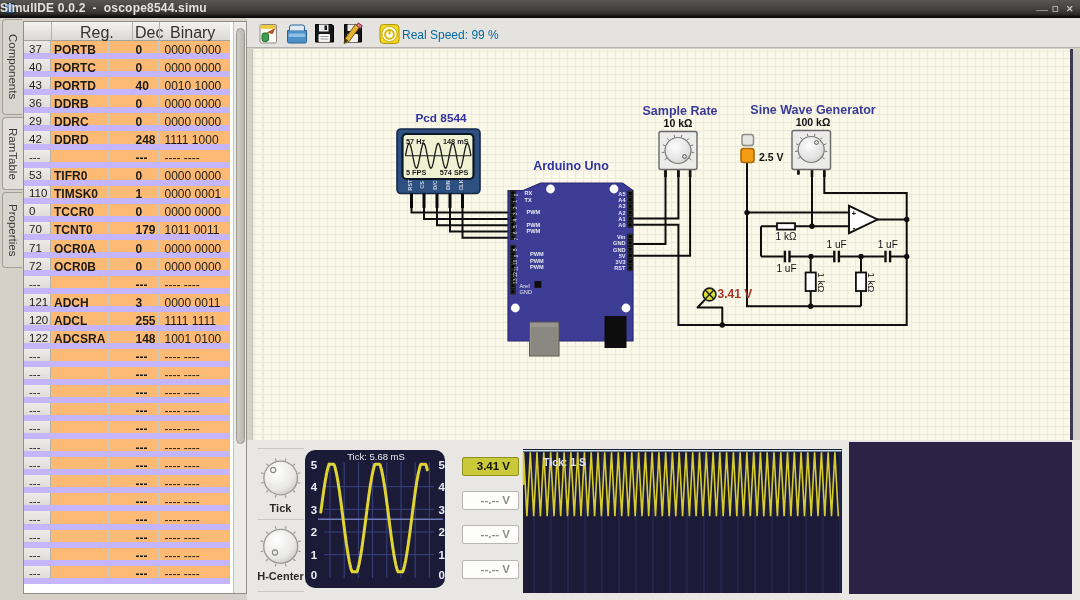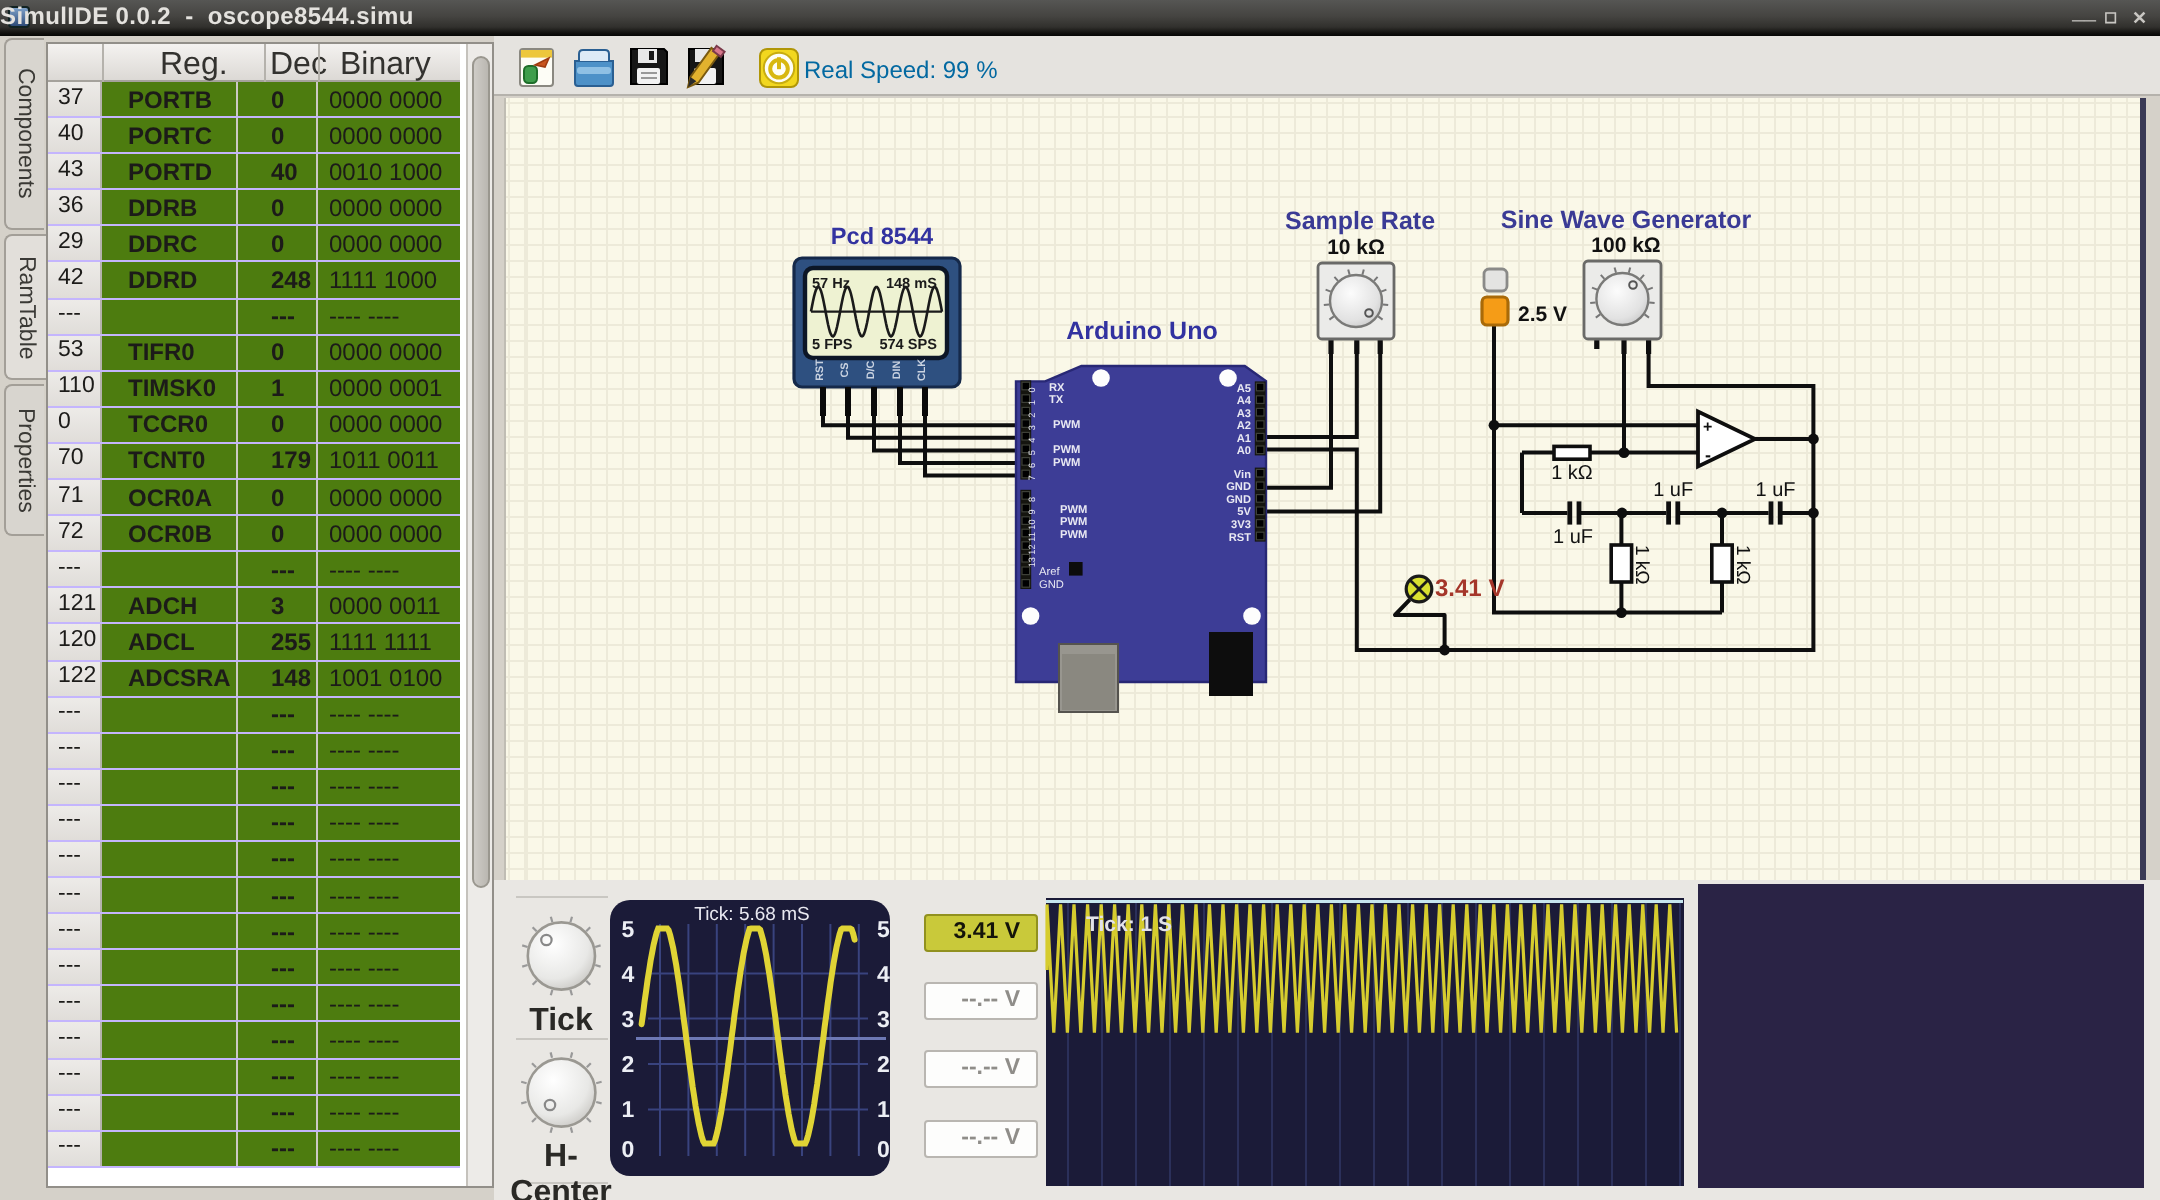--- a/index.html
+++ b/index.html
@@ -16,40 +16,40 @@
 
 .vtab{left:2px;width:20px;background:#d8d5cf;border:1px solid #a39f98;border-right:none;
  border-radius:4px 0 0 4px;writing-mode:vertical-rl;font-size:11.5px;color:#3a3935;
  display:flex;align-items:center;justify-content:center}
 
 #tframe{left:23px;top:21px;width:224px;height:573px;background:#fff;border:1px solid #928f89;overflow:hidden}
 .th{position:absolute;left:0;top:0;width:206px;height:19px;background:linear-gradient(#f4f2f0,#dcd9d5);
  border-bottom:1px solid #a5a29c;font-size:16px;color:#33322f}
 .th span{position:absolute;top:2px}
 .tbody{position:absolute;left:0;top:19px;width:206px}
-.tr{position:relative;width:206px;height:18.1px;border-bottom:1px solid #c4b5fd;background:#4d7c0f}
+.tr{position:relative;width:206px;height:18.1px;border-bottom:6px solid #c4b5fd;background:#fdba74}
 .c0,.c1,.c2,.c3{position:absolute;top:0;height:100%;font-size:12px;color:#1c1b19;padding-top:1.5px}
 .c0{left:0;width:26.5px;background:linear-gradient(#edebe8,#e0ddd9);border-right:1px solid #b5b2ac;
  font-size:11.5px;padding-left:5px;font-weight:normal}
-.c1{left:35px;width:60px;border-right:1px solid #ccc9c4;font-weight:bold;padding-left:5px}
+.c1{left:25px;width:60px;border-right:1px solid #ccc9c4;font-weight:bold;padding-left:5px}
 .c2{left:108.5px;width:26px;border-right:1px solid #ccc9c4;font-weight:bold;padding-left:3px}
 .c3{left:135.5px;width:70.5px;font-weight:normal;padding-left:5px}
 #sbar{position:absolute;right:0;top:0;width:13px;height:571px;background:#edebe8;border-left:1px solid #c5c2bc}
 #sthumb{position:absolute;left:1.5px;top:6px;width:9px;height:416px;background:linear-gradient(90deg,#cfccc7,#bab7b1);
  border:1px solid #9a978f;border-radius:5px}
 
 #canvas{left:252px;top:49px;width:818px;height:391px;background-color:#faf8e8;
  background-image:repeating-linear-gradient(to right,#edead9 0,#edead9 1px,transparent 1px,transparent 8px),
  repeating-linear-gradient(to bottom,#edead9 0,#edead9 1px,transparent 1px,transparent 8px);
  background-position:10px 9px;border-left:1px solid #c0bdb4}
 #cedge{left:1070px;top:49px;width:3px;height:391px;background:#3a3a55}
 
 #bpanel{left:247px;top:440px;width:833px;height:160px;background:#e9e7e3}
 .sep{height:1px;background:#c9c7c2}
-.knoblbl{font-size:16px;font-weight:bold;color:#2a2926;text-align:center}
+.knoblbl{font-size:11px;font-weight:bold;color:#2a2926;text-align:center}
 .vbox{left:462px;width:57px;height:19px;border-radius:2px;font-size:11.5px;font-weight:bold;
  text-align:right;padding:2px 8px 0 0}
 .vempty{background:#fdfdfc;border:1px solid #b9b6b1;color:#8f8d89}
 #darkp{left:849px;top:442px;width:223px;height:152px;background:#2a2345}
 .scr{border-radius:10px;background:#1b1b38}
 svg{position:absolute;left:0;top:0;overflow:visible}
 </style></head><body>
 
 <div class="abs" id="tbar"></div>
 <div class="abs" id="ticon"></div>

